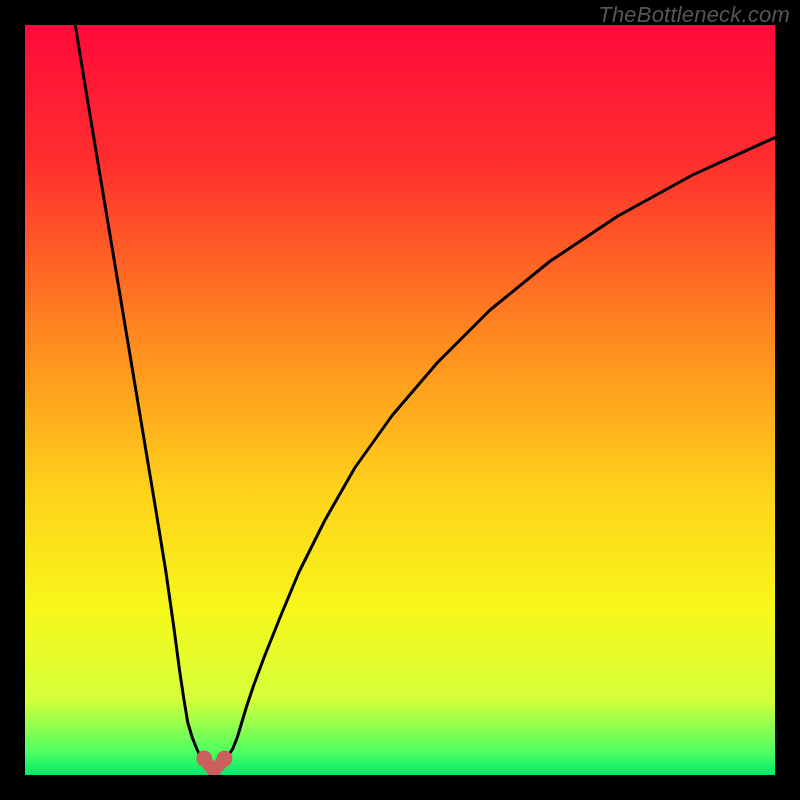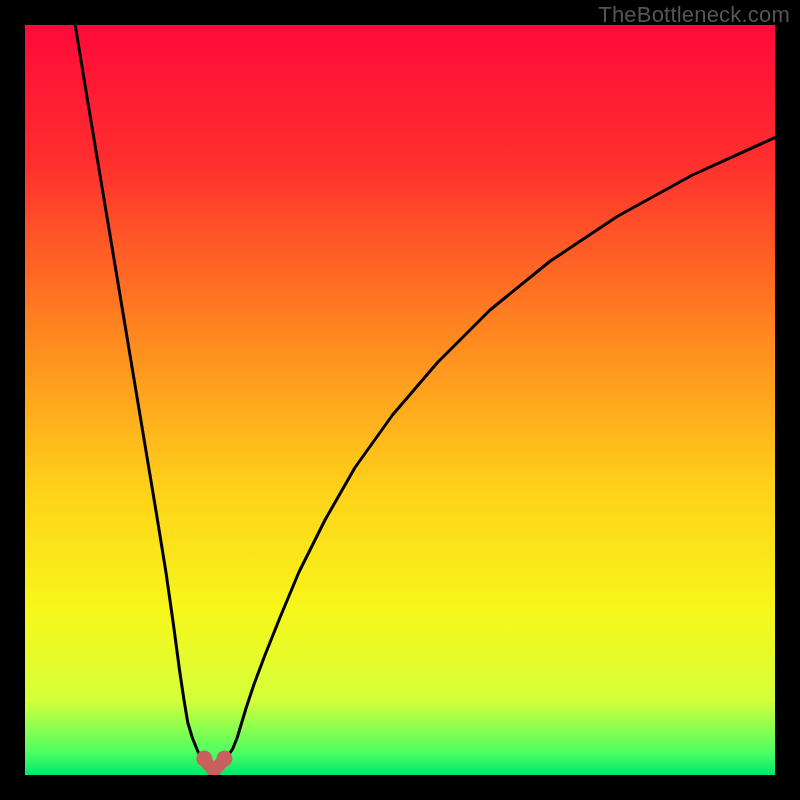--- a/index.html
+++ b/index.html
@@ -9,20 +9,21 @@
     height: 800px;
     overflow: hidden;
     background: #000;
     font-family: Arial, Helvetica, sans-serif;
   }
   .frame {
     position: absolute;
     left: 0; top: 0;
     width: 800px; height: 800px;
     background: #000;
+    font-style: italic;
   }
   .plot {
     position: absolute;
     left: 25px;
     top: 25px;
     width: 750px;
     height: 750px;
     overflow: hidden;
   }
   .watermark {

